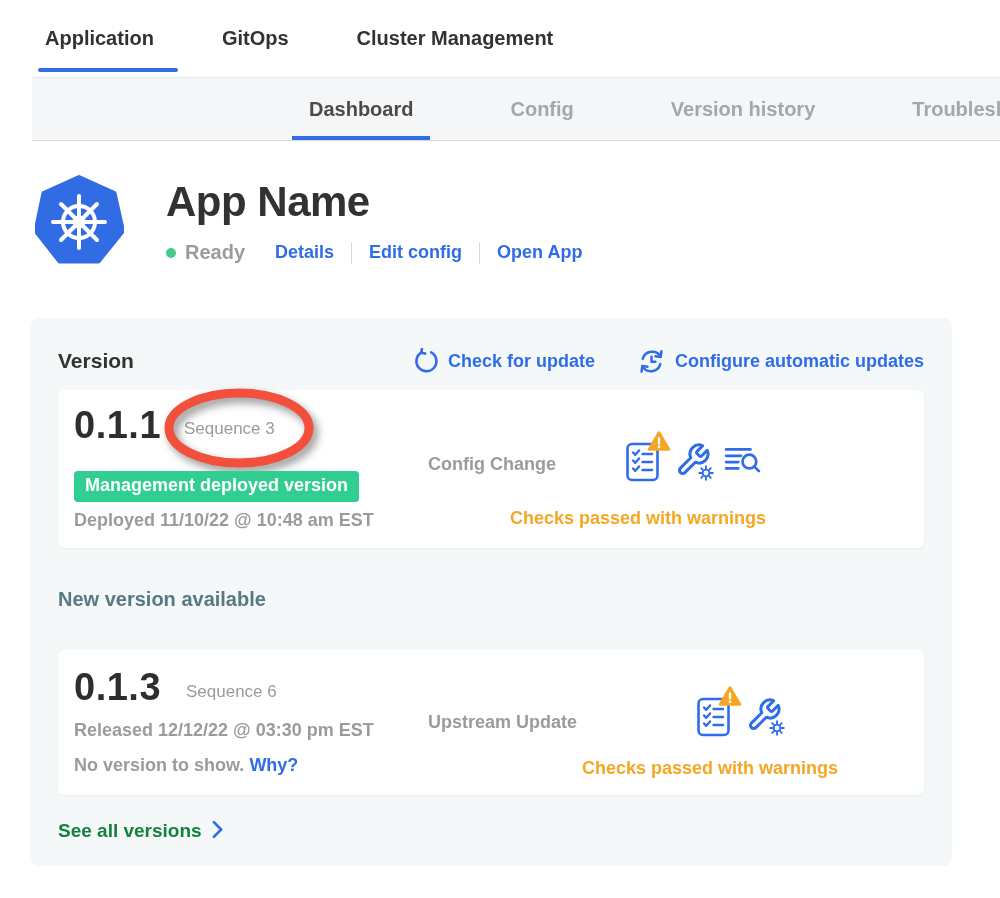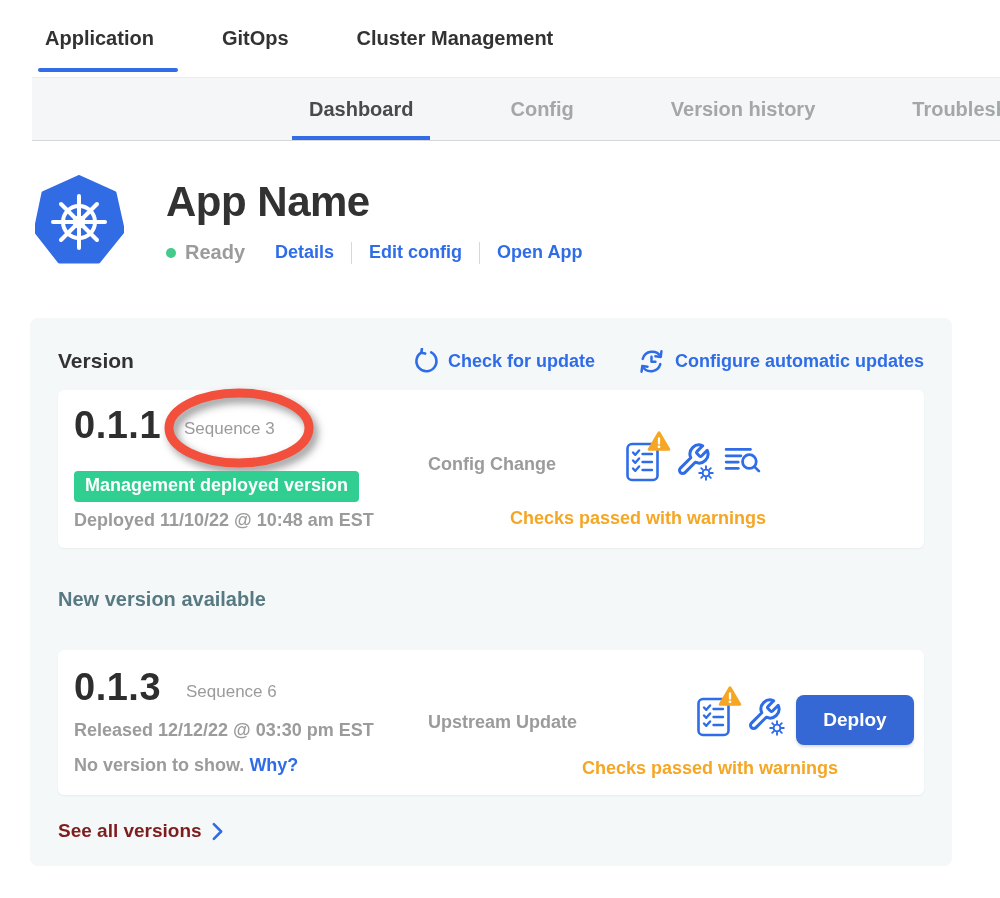--- a/index.html
+++ b/index.html
@@ -42,21 +42,21 @@
   .meta{position:absolute;left:16px;font-size:18px;font-weight:600;color:#9b9b9b;}
   .src-label{position:absolute;left:370px;font-size:18px;font-weight:700;color:#9b9b9b;text-align:center;}
   .icon-row{position:absolute;display:flex;align-items:center;gap:13px;}
   .checks{position:absolute;font-size:18px;font-weight:700;color:#f5a623;white-space:nowrap;}
 
   .btn{position:absolute;border-radius:8px;font-family:"Liberation Sans",sans-serif;font-size:19px;font-weight:700;cursor:pointer;}
   .btn.outline{right:13px;top:51px;width:133px;height:48px;background:#fff;border:2px solid #2f6ce8;color:#2f6ce8;}
   .btn.solid{right:10px;top:45px;width:118px;height:50px;background:#3568d4;border:none;color:#fff;box-shadow:0 2px 3px rgba(0,0,0,.15);}
 
   .new-ver{font-size:20px;font-weight:700;color:#577981;height:24px;margin:0 0 38px 0;}
-  .see-all{display:flex;align-items:center;gap:10px;font-size:19px;font-weight:700;color:#7f1d1d;cursor:pointer;width:max-content;}
+  .see-all{display:flex;align-items:flex-start;gap:10px;font-size:19px;font-weight:700;color:#15803d;cursor:pointer;width:max-content;}
 
   .icon-wrap{position:relative;}
   .warn-tri{position:absolute;top:-7px;right:-9px;}
   .gear{position:absolute;right:-4px;bottom:0;}
 
   .annotation{position:absolute;left:98px;top:-8px;pointer-events:none;}
   .why{color:#2f6ce8;font-weight:700;cursor:pointer;}
 </style>
 </head>
 <body>
@@ -257,21 +257,20 @@
               <line x1="4.2" y1="4.2" x2="5.7" y2="5.7"></line>
                 <line x1="12.3" y1="12.3" x2="13.8" y2="13.8"></line>
               <line x1="13.8" y1="4.2" x2="12.3" y2="5.7"></line>
                 <line x1="5.7" y1="12.3" x2="4.2" y2="13.8"></line>
             </g>
             <circle cx="9" cy="9" r="3.4" fill="#fff" stroke="#2f6ce8" stroke-width="1.9"></circle>
           </svg>
         </span>
       </div>
 
-      <button class="btn solid">Deploy</button>
       <div class="checks" style="left:524px;top:108px;">Checks passed with warnings</div>
     </div>
 
     <div class="see-all">
       <span>See all versions</span>
       <svg width="11" height="19" viewBox="0 0 12 20">
         <path d="M2 2 L10 10 L2 18" fill="none" stroke="#2f6ce8" stroke-width="2.8" stroke-linecap="round" stroke-linejoin="round"></path>
       </svg>
     </div>
 

